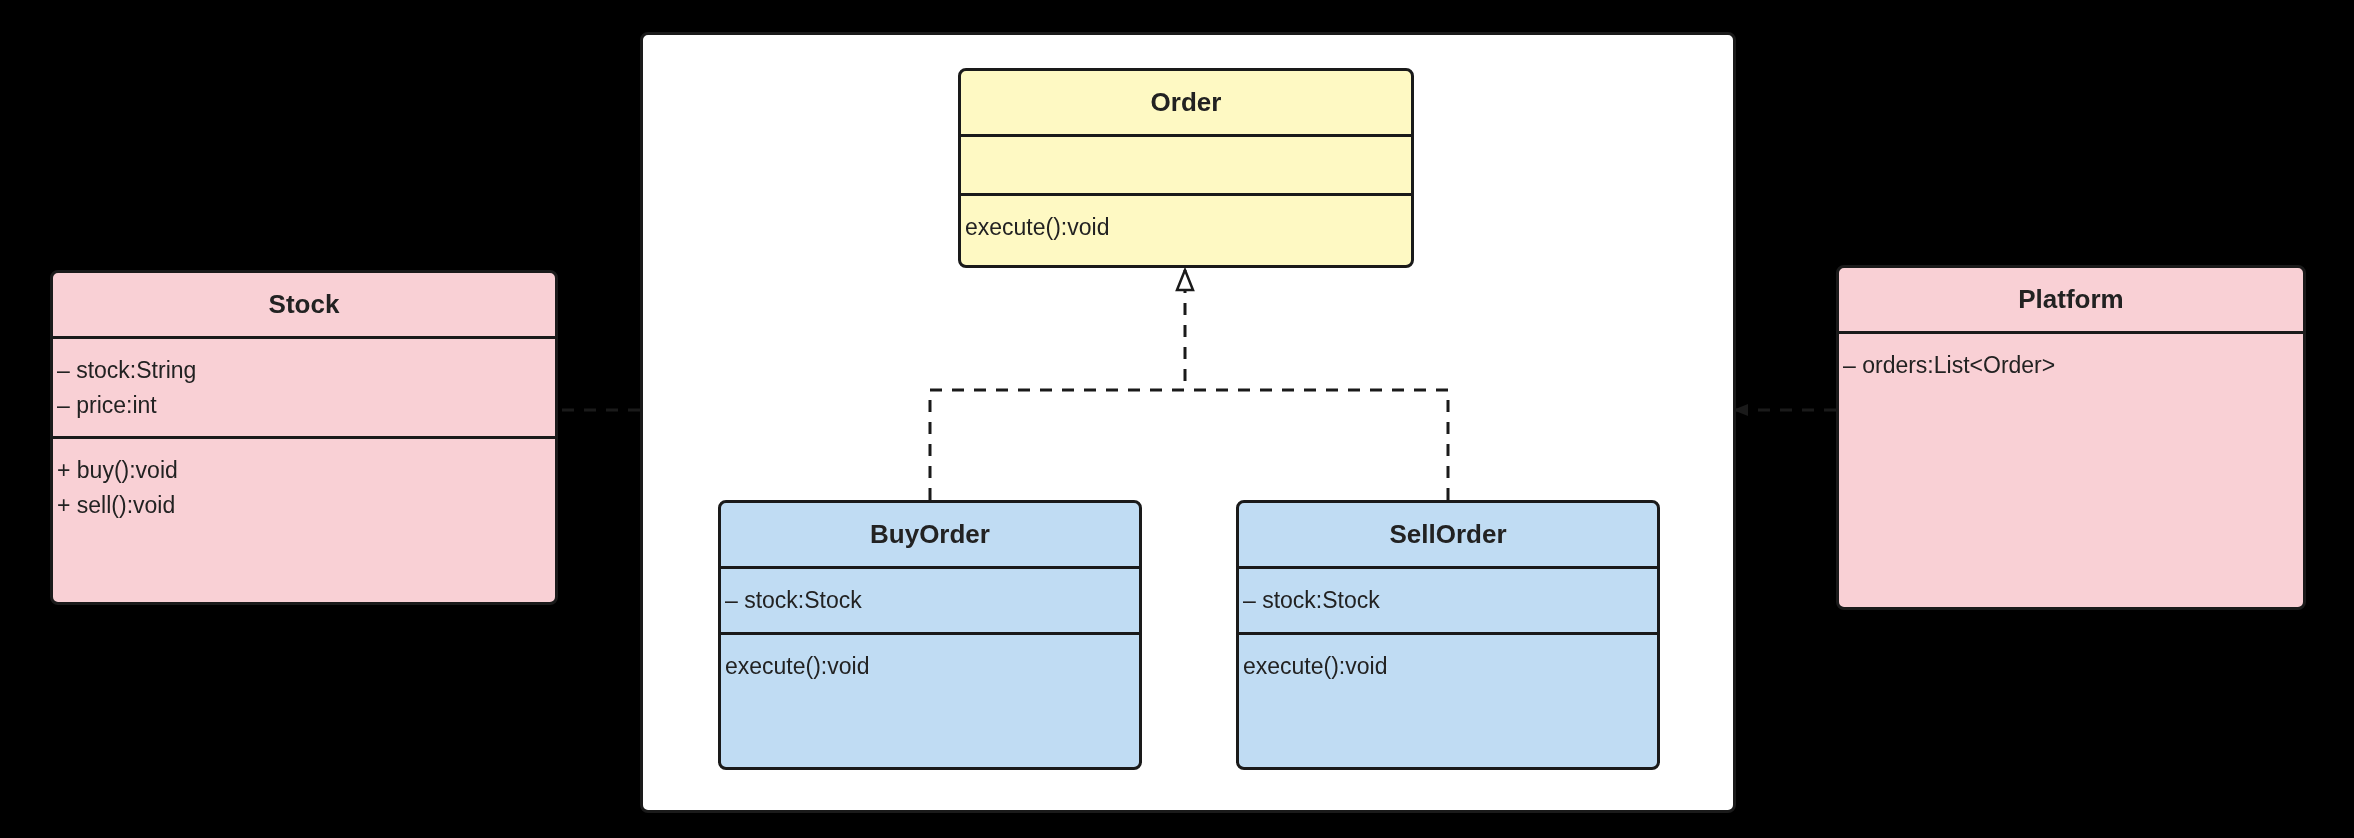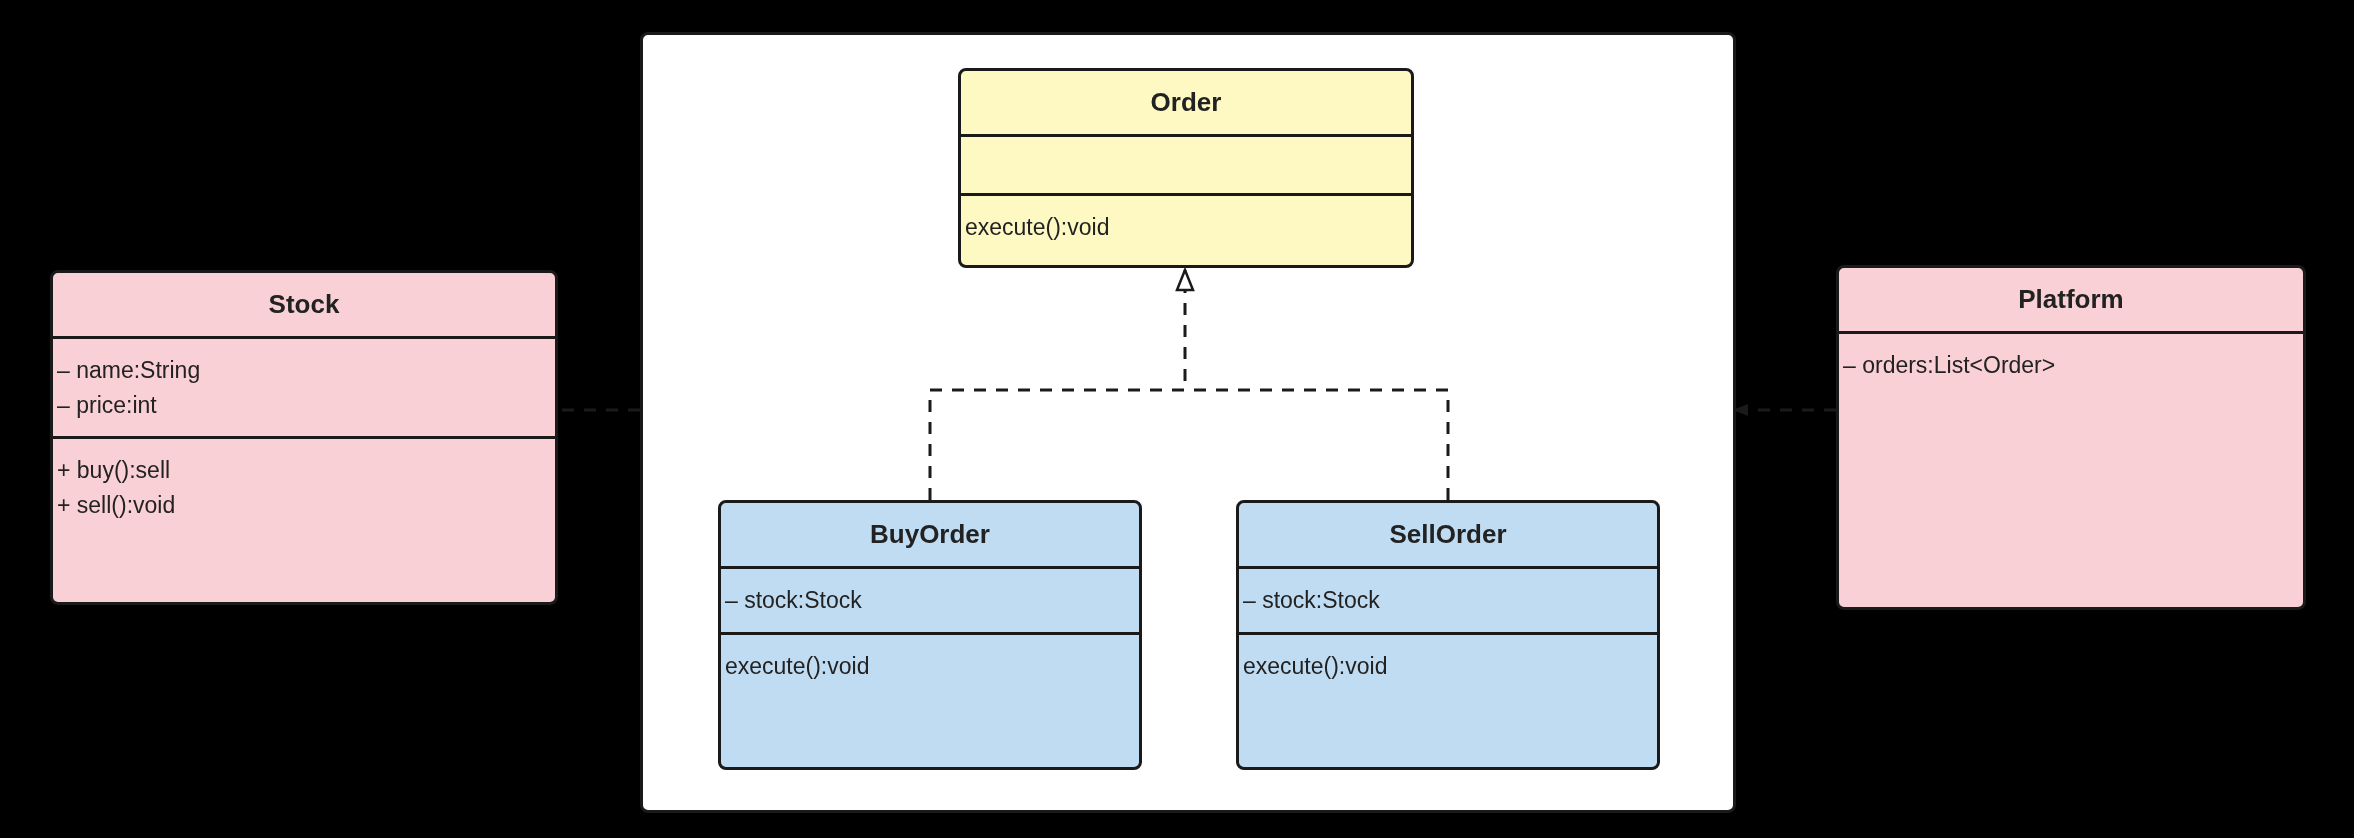--- a/index.html
+++ b/index.html
@@ -84,25 +84,25 @@
     <line x1="1836" y1="410" x2="1733" y2="410" stroke="#1a1a1a" stroke-width="3" stroke-dasharray="12 10" marker-end="url(#arrow-solid)"></line>
 
     <path d="M 930 500 L 930 390 L 1185 390 L 1185 270" fill="none" stroke="#1a1a1a" stroke-width="3" stroke-dasharray="12 10" marker-end="url(#tri-open)"></path>
 
     <path d="M 1448 500 L 1448 390 L 1185 390" fill="none" stroke="#1a1a1a" stroke-width="3" stroke-dasharray="12 10"></path>
   </svg>
 
   <div class="classbox pink" style="left:50px; top:270px; width:508px; height:335px;">
     <div class="title">Stock</div>
     <div class="section">
-      <div class="attr">– name:String</div>
+      <div class="attr">– stock:String</div>
       <div class="attr">– price:int</div>
     </div>
     <div class="section">
-      <div class="op">+ buy():sell</div>
+      <div class="op">+ buy():void</div>
       <div class="op">+ sell():void</div>
     </div>
   </div>
 
   <div class="classbox green" style="left:958px; top:68px; width:456px; height:200px;">
     <div class="title">Order</div>
     <div class="section empty"></div>
     <div class="section">
       <div class="op">execute():void</div>
     </div>

